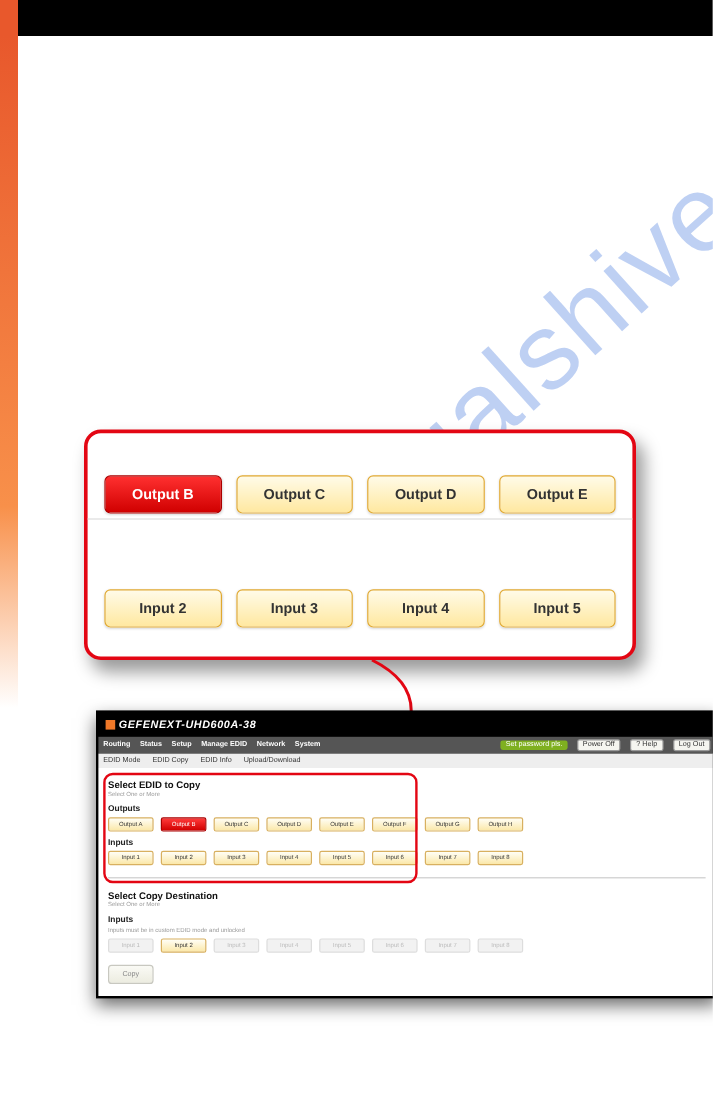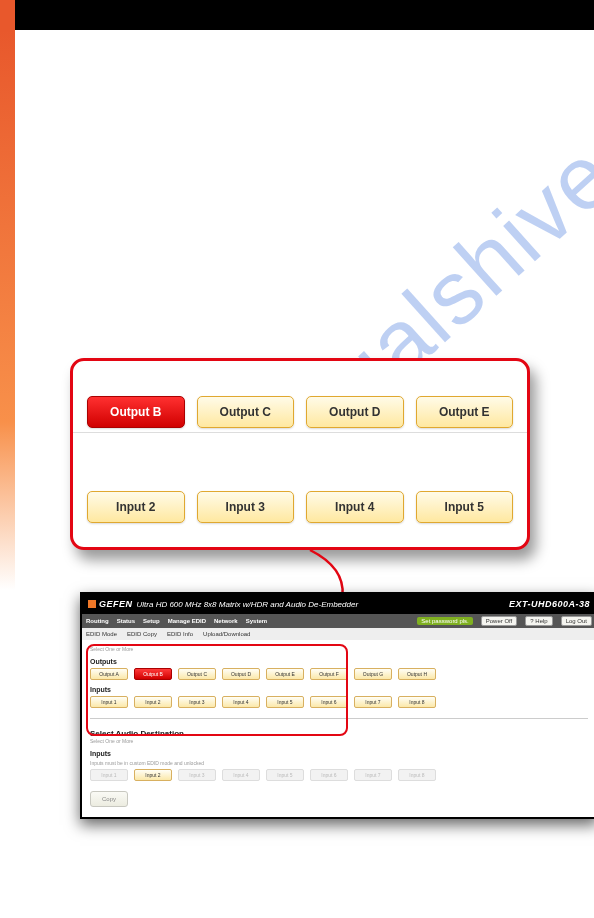--- a/index.html
+++ b/index.html
@@ -104,21 +104,20 @@
 
 <svg class="arrow-svg" viewBox="0 0 140 130">
   <path d="M 50 5 Q 120 40 40 118" fill="none" stroke="#e30613" stroke-width="2.5"></path>
   <path d="M 40 118 l -6 -12 l 14 3 z" fill="#e30613"></path>
 </svg>
 
 <div class="panel">
   <div class="panel-head">
     <span class="g-logo"></span>
     <span class="brand">GEFEN</span>
-    <span class="head-title">Ultra HD 600 MHz 8x8 Matrix w/HDR and Audio De-Embedder</span>
     <span class="model">EXT-UHD600A-38</span>
   </div>
   <div class="tabbar">
     <span class="tab">Routing</span>
     <span class="tab">Status</span>
     <span class="tab">Setup</span>
     <span class="tab">Manage EDID</span>
     <span class="tab">Network</span>
     <span class="tab">System</span>
     <span class="spacer"></span>
@@ -129,20 +128,21 @@
   </div>
   <div class="subtabbar">
     <span class="subtab">EDID Mode</span>
     <span class="subtab">EDID Copy</span>
     <span class="subtab">EDID Info</span>
     <span class="subtab">Upload/Download</span>
   </div>
   <div class="content">
     <div class="inner-outline" style="left:4px; top:4px; width:262px; height:92px;"></div>
 
+    <div class="sect-title">Select EDID to Copy</div>
     <div class="sect-sub">Select One or More</div>
 
     <div class="lbl">Outputs</div>
     <div class="row">
       <div class="sbtn">Output A</div>
       <div class="sbtn sel">Output B</div>
       <div class="sbtn">Output C</div>
       <div class="sbtn">Output D</div>
       <div class="sbtn">Output E</div>
       <div class="sbtn">Output F</div>
@@ -157,21 +157,21 @@
       <div class="sbtn">Input 3</div>
       <div class="sbtn">Input 4</div>
       <div class="sbtn">Input 5</div>
       <div class="sbtn">Input 6</div>
       <div class="sbtn">Input 7</div>
       <div class="sbtn">Input 8</div>
     </div>
 
     <div class="hr"></div>
 
-    <div class="sect-title">Select Audio Destination</div>
+    <div class="sect-title">Select Copy Destination</div>
     <div class="sect-sub">Select One or More</div>
 
     <div class="lbl" style="margin-top:6px;">Inputs</div>
     <div class="sect-sub">Inputs must be in custom EDID mode and unlocked</div>
     <div class="row" style="margin-top:3px;">
       <div class="sbtn dis">Input 1</div>
       <div class="sbtn">Input 2</div>
       <div class="sbtn dis">Input 3</div>
       <div class="sbtn dis">Input 4</div>
       <div class="sbtn dis">Input 5</div>

